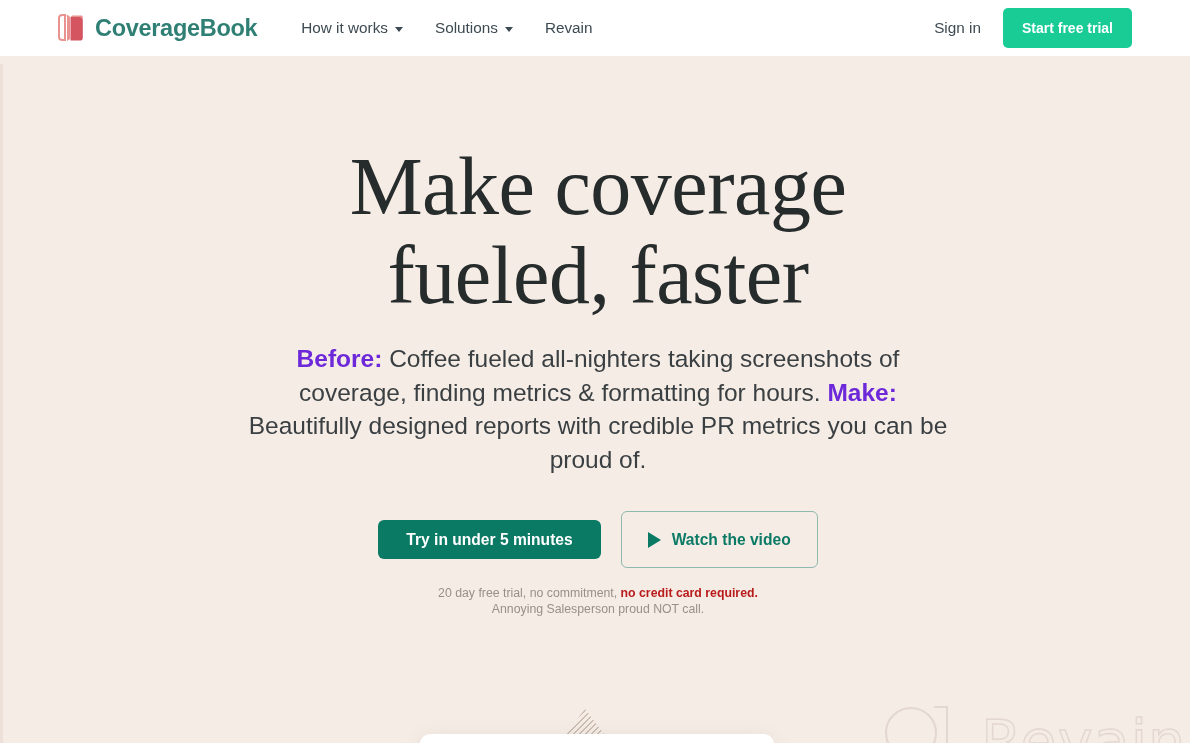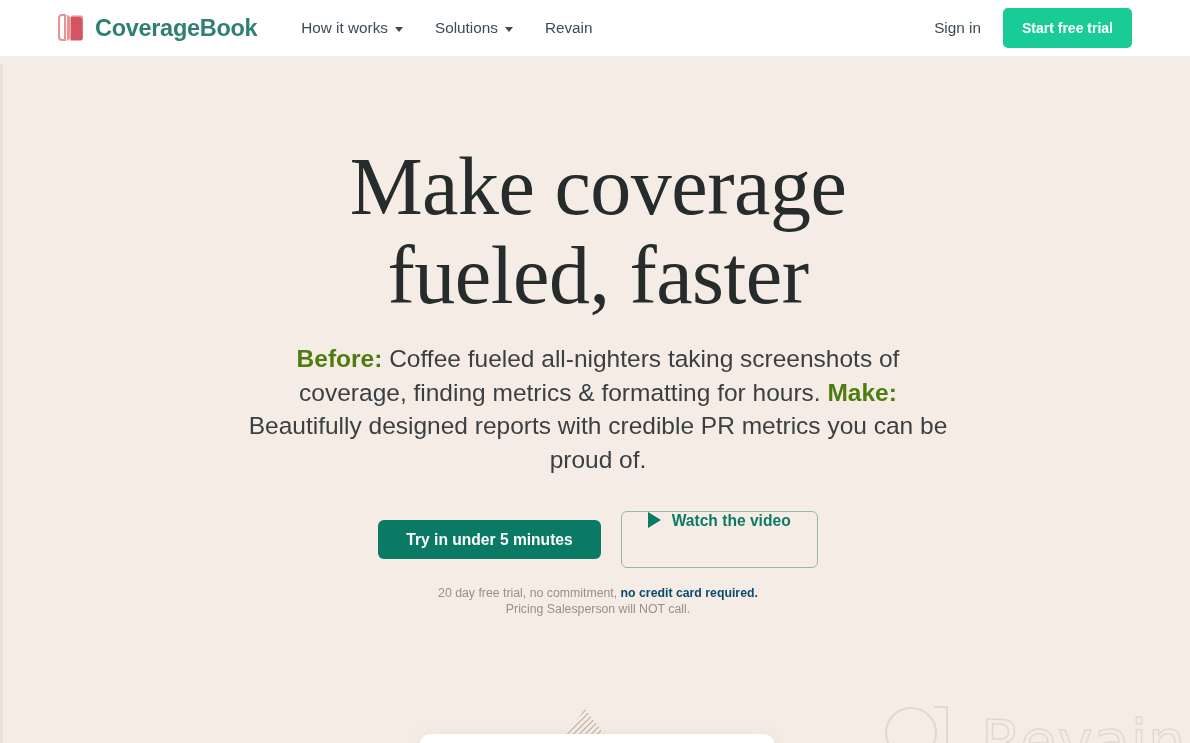--- a/index.html
+++ b/index.html
@@ -133,21 +133,21 @@
   }
 
   .subhead {
     width: 712px;
     margin: 22px auto 0;
     font-size: 24.5px;
     line-height: 33.5px;
     color: #3a3f42;
   }
 
-  .subhead b { font-weight: bold; color: #4d7c0f; }
+  .subhead b { font-weight: bold; color: #6d28d9; }
 
   .cta-row {
     margin-top: 35px;
     display: flex;
     justify-content: center;
     align-items: center;
     gap: 20px;
   }
 
   .btn-primary {
@@ -168,40 +168,41 @@
     background: transparent;
     color: #0b7a65;
     border: 1.5px solid #8fb9ae;
     border-radius: 6px;
     font-size: 15.6px;
     font-weight: bold;
     height: 57px;
     padding: 0 26px;
     cursor: pointer;
     display: flex;
+    align-items: center;
     gap: 11px;
     font-family: "Liberation Sans", sans-serif;
     white-space: nowrap;
   }
 
   .play-tri {
     width: 0; height: 0;
     border-top: 8px solid transparent;
     border-bottom: 8px solid transparent;
     border-left: 13px solid #0b7a65;
     display: inline-block;
   }
 
   .fineprint {
     margin-top: 18px;
     font-size: 12.3px;
     line-height: 15.5px;
     color: #9a8f89;
   }
-  .fineprint b { font-weight: bold; color: #0c4a6e; }
+  .fineprint b { font-weight: bold; color: #b91c1c; }
 
   
   .hatch {
     position: absolute;
     left: 563px;
     top: 645px;
     width: 38px;
     height: 25px;
     background: repeating-linear-gradient(
         -45deg,
@@ -297,21 +298,21 @@
     <div class="cta-row">
       <button class="btn-primary">Try in under 5 minutes</button>
       <button class="btn-secondary">
         <span class="play-tri"></span>
         <span>Watch the video</span>
       </button>
     </div>
 
     <div class="fineprint">
       <span>20 day free trial, no commitment, </span><b>no credit card required.</b><br>
-      <span>Pricing Salesperson will NOT call.</span>
+      <span>Annoying Salesperson proud NOT call.</span>
     </div>
   </div>
 
   <div class="watermark">
     <span class="wm-mark">
       <svg width="84" height="80" viewBox="0 0 84 80">
         <circle cx="36" cy="32" r="25" fill="none" stroke="#e3d7cf" stroke-width="2"></circle>
         <path d="M59 6 L72 6 L72 70 L8 70 L8 56" fill="none" stroke="#e3d7cf" stroke-width="2"></path>
         <path d="M8 56 L8 70 L72 70 Z" fill="none" stroke="#e3d7cf" stroke-width="2"></path>
       </svg>

